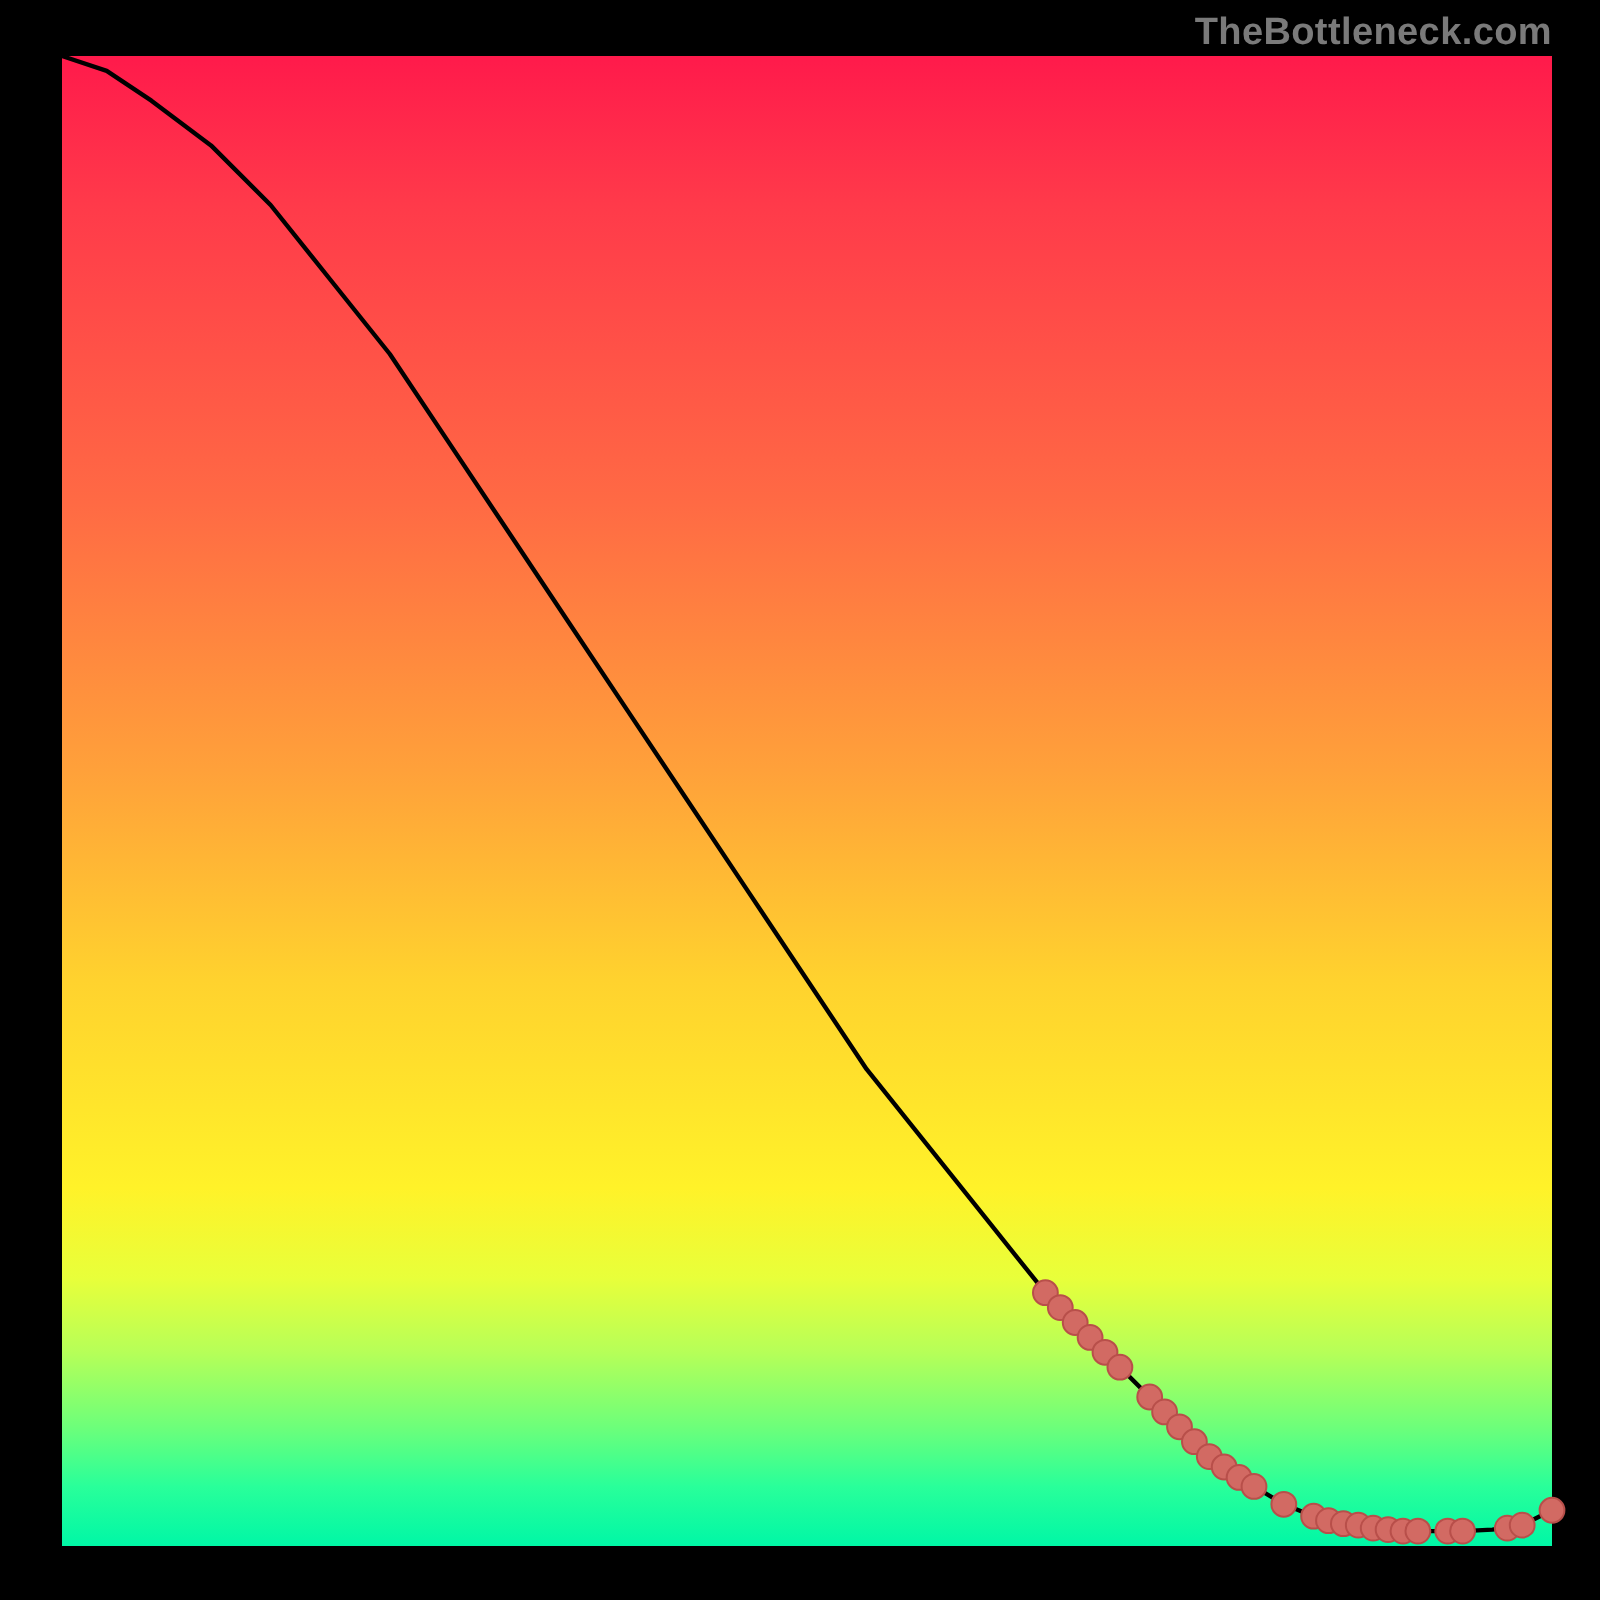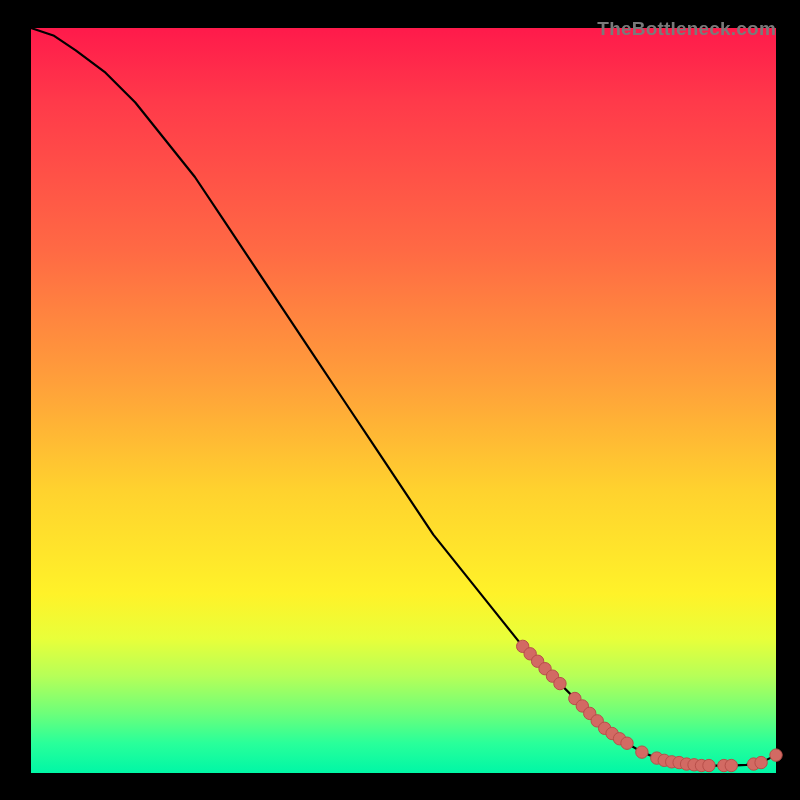--- a/index.html
+++ b/index.html
@@ -34,21 +34,21 @@
       #fff229 76%,
       #e8ff3a 82%,
       #b6ff58 87%,
       #6dff7a 92%,
       #29ff9a 96%,
       #00f7a6 100%
     );
   }
   .watermark {
     position: absolute;
-    top: 19px;
+    top: 7px;
     right: 24px;
     font: 600 19px/1 -apple-system, Segoe UI, Helvetica, Arial, sans-serif;
     color: #7a7a7a;
     letter-spacing: 0.2px;
   }
   svg.curve {
     position: absolute;
     left: 0;
     top: 0;
     width: 745px;

